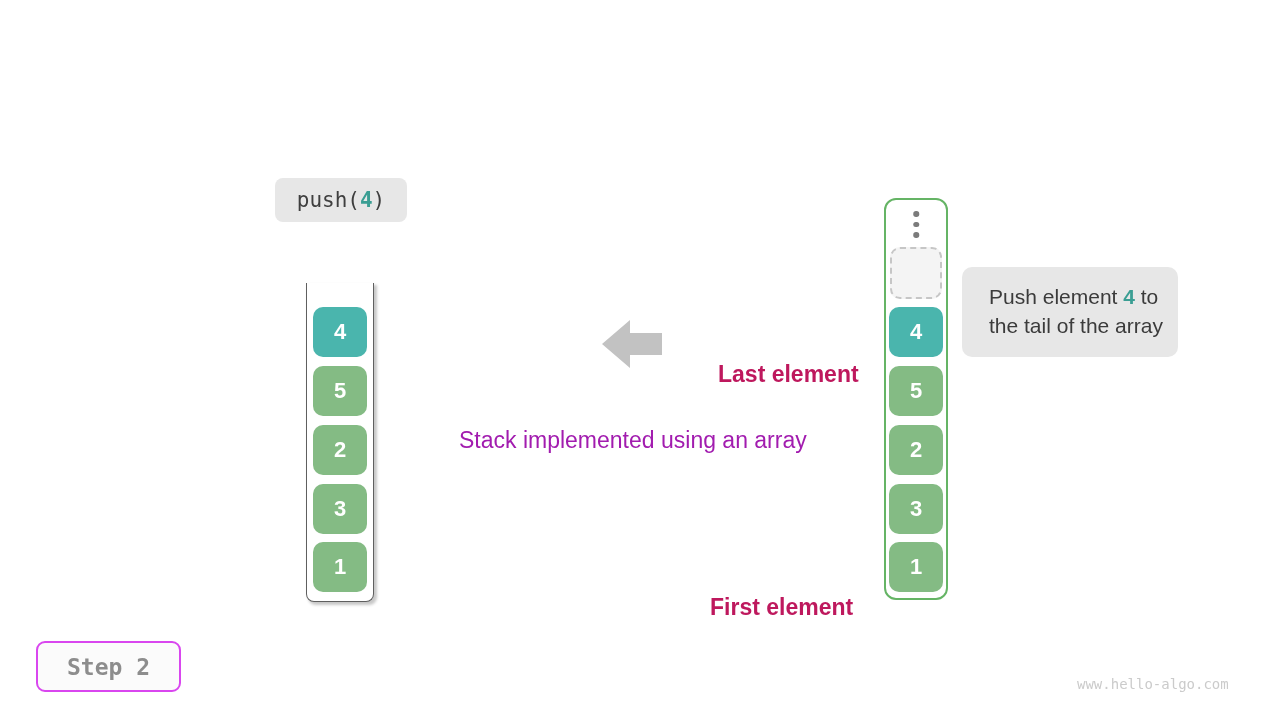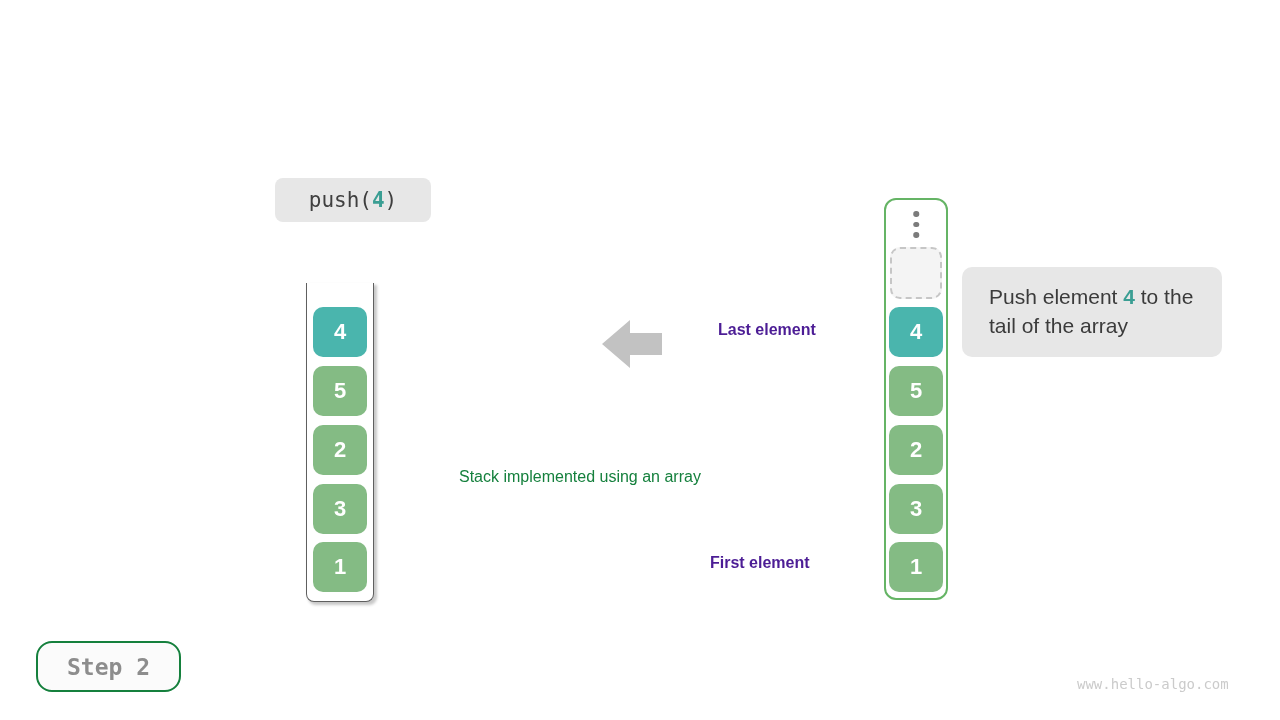--- a/index.html
+++ b/index.html
@@ -13,21 +13,21 @@
     width: 1280px;
     height: 720px;
     background: #ffffff;
     overflow: hidden;
   }
 
   
   .op-label {
     position: absolute;
     left: 275px; top: 178px;
-    width: 156px; height: 44px;
+    width: 132px; height: 44px;
     background: #e7e7e7;
     border-radius: 8px;
     display: flex;
     align-items: center;
     justify-content: center;
     font-family: "DejaVu Sans Mono", "Liberation Mono", monospace;
     font-size: 21px;
     color: #3f3f3f;
   }
   .op-label .accent { color: #3a9e93; font-weight: bold; }
@@ -111,60 +111,60 @@
   
   .arrow {
     position: absolute;
     left: 602px; top: 320px;
     width: 60px; height: 48px;
   }
 
   
   .label-bold {
     position: absolute;
-    font-size: 16px;
+    font-size: 23px;
     font-weight: bold;
-    color: #4c1d95;
+    color: #be185d;
     white-space: nowrap;
+    margin-top: 40px;
   }
   .last-label  { left: 718px; top: 321px; }
   .first-label { left: 710px; top: 554px; text-align: right; }
 
   .caption {
     position: absolute;
     left: 459px; top: 427px;
-    font-size: 16px;
-    color: #15803d;
+    font-size: 23px;
+    color: #a21caf;
     white-space: nowrap;
-    margin-top: 41px;
   }
 
   
   .callout {
     position: absolute;
     left: 962px; top: 267px;
-    width: 260px; height: 90px;
+    width: 216px; height: 90px;
     background: #e7e7e7;
     border-radius: 10px;
     box-sizing: border-box;
     padding: 15px 0 0 27px;
     font-size: 21px;
     line-height: 29px;
     color: #3b3b3b;
   }
   .callout .accent { color: #3a9e93; font-weight: bold; }
 
   
   .step-badge {
     position: absolute;
     left: 36px; top: 641px;
     width: 145px; height: 51px;
     background: #fbfbfb;
-    border: 2px solid #15803d;
-    border-radius: 16px;
+    border: 2px solid #d946ef;
+    border-radius: 9px;
     box-sizing: border-box;
     display: flex;
     align-items: center;
     justify-content: center;
     font-family: "DejaVu Sans Mono", "Liberation Mono", monospace;
     font-size: 23px;
     font-weight: bold;
     color: #8d8d8d;
   }
 

